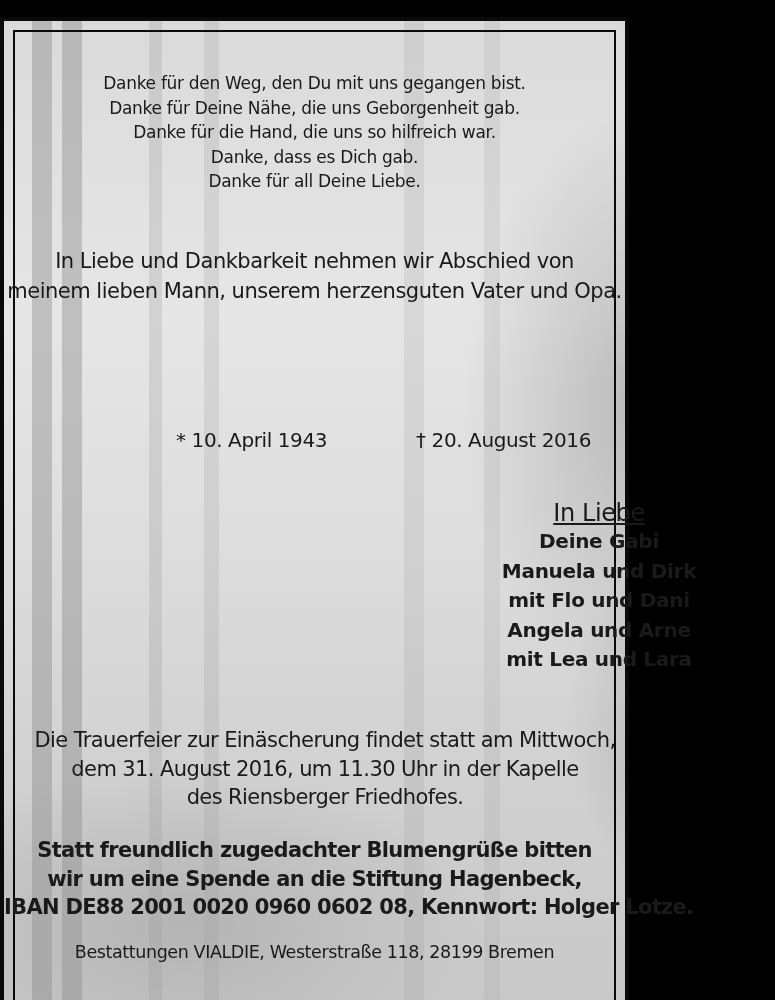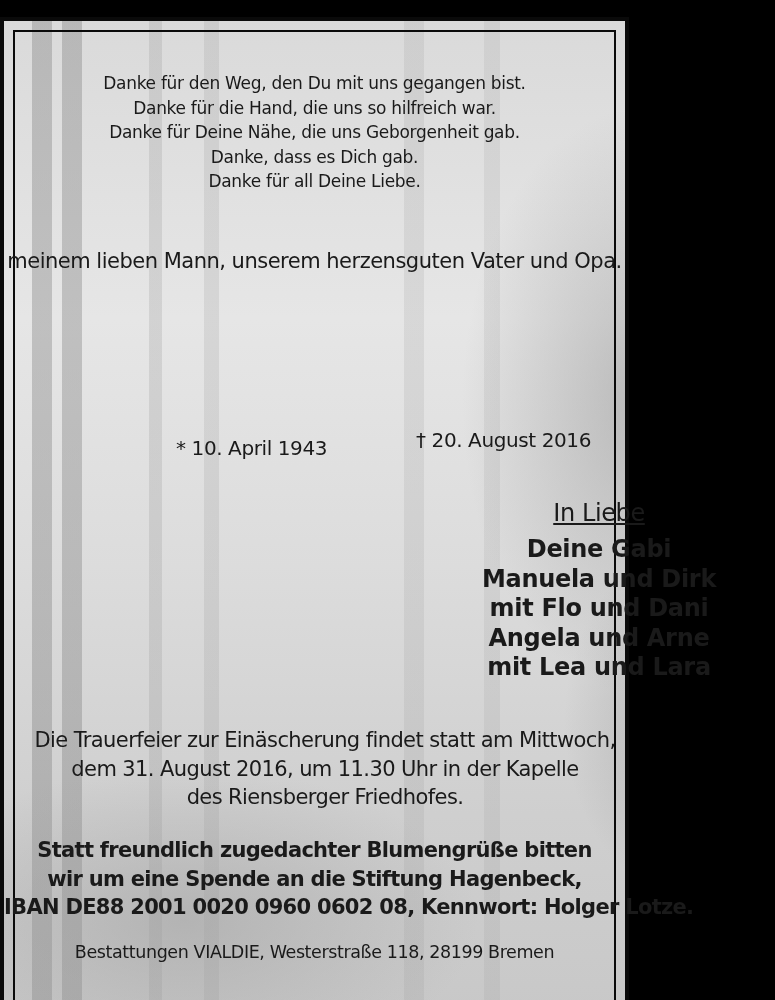--- a/index.html
+++ b/index.html
@@ -38,47 +38,48 @@
   .poem { top: 50px; font-size: 17px; line-height: 24.5px; letter-spacing: -0.3px; }
   .intro { top: 225px; font-size: 21px; line-height: 30px; letter-spacing: -0.5px; }
   .name { top: 325px; font-size: 59px; font-weight: bold; letter-spacing: 0.5px; line-height: 80px; color: #161616; }
   .dates { top: 405px; font-size: 20px; line-height: 28px; letter-spacing: -0.4px; }
   .dates span { position: absolute; white-space: nowrap; }
   .family {
     position: absolute; left: 470px; width: 250px; text-align: center;
     font-family: "DejaVu Sans", sans-serif; color: #1a1a1a;
   }
   .family .lead { font-size: 24px; line-height: 28px; margin-top: 478px; letter-spacing: -0.4px; text-decoration: underline; }
-  .family .names { font-size: 24px; font-weight: bold; line-height: 29.5px; margin-top: 8px; letter-spacing: -0.3px; }
+  .family .names { font-size: 20px; font-weight: bold; line-height: 29.5px; letter-spacing: -0.3px; }
   .ceremony { top: 705px; font-size: 21px; line-height: 28.5px; letter-spacing: -0.6px; margin-left: 21px; }
   .donation { top: 815px; font-size: 21px; line-height: 28.5px; letter-spacing: -0.7px; font-weight: bold; }
   .undertaker { top: 918px; font-size: 17.5px; line-height: 26px; letter-spacing: -0.4px; }
   .line { display: block; white-space: nowrap; }
 </style>
 </head>
 <body>
 
 <div class="ad">
   <div class="inner"></div>
 
   <div class="txt poem">
     <span class="line">Danke für den Weg, den Du mit uns gegangen bist.</span>
+    <span class="line">Danke für Deine Nähe, die uns Geborgenheit gab.</span>
     <span class="line">Danke für die Hand, die uns so hilfreich war.</span>
-    <span class="line">Danke für Deine Nähe, die uns Geborgenheit gab.</span>
     <span class="line">Danke, dass es Dich gab.</span>
     <span class="line">Danke für all Deine Liebe.</span>
   </div>
 
   <div class="txt intro">
+    <span class="line">In Liebe und Dankbarkeit nehmen wir Abschied von</span>
     <span class="line">meinem lieben Mann, unserem herzensguten Vater und Opa.</span>
   </div>
 
 
   <div class="txt dates">
-    <span style="left:172px;margin-top:8px;">* 10. April 1943</span>
+    <span style="left:172px;">* 10. April 1943</span>
     <span style="left:412px;">† 20. August 2016</span>
   </div>
 
   <div class="family">
     <div class="lead">In Liebe</div>
     <div class="names">
       <span class="line">Deine Gabi</span>
       <span class="line">Manuela und Dirk</span>
       <span class="line">mit Flo und Dani</span>
       <span class="line">Angela und Arne</span>

